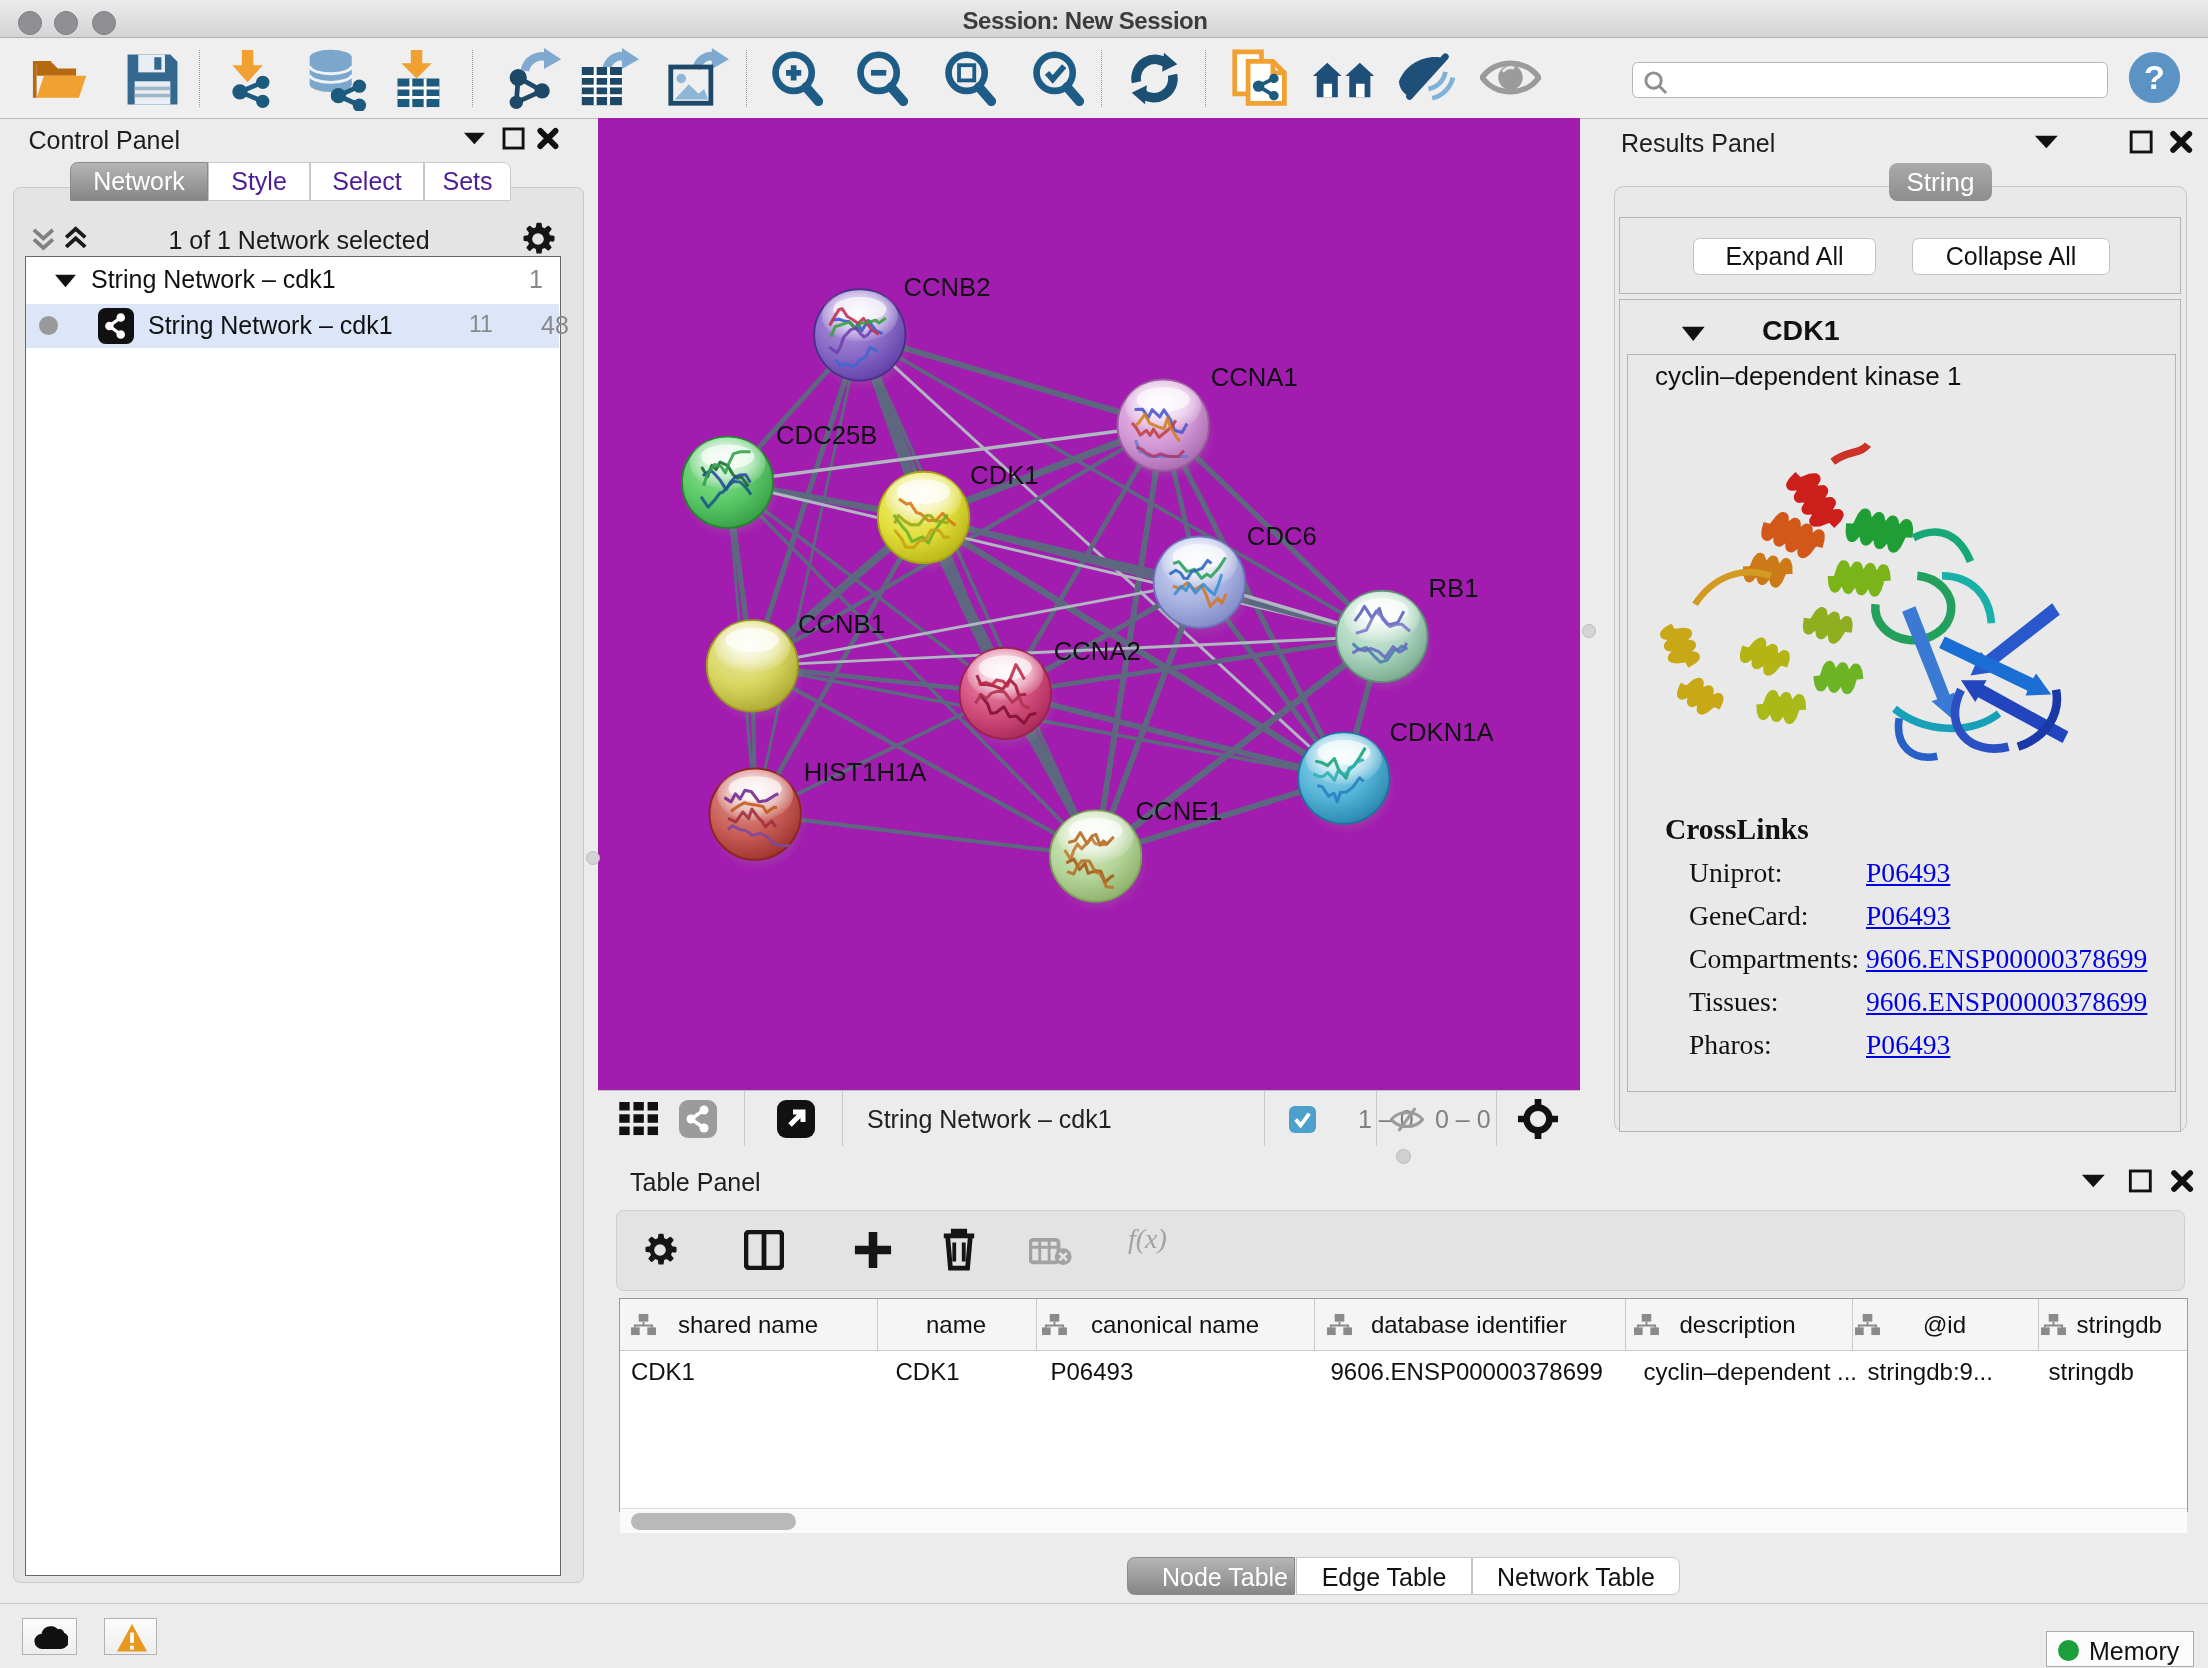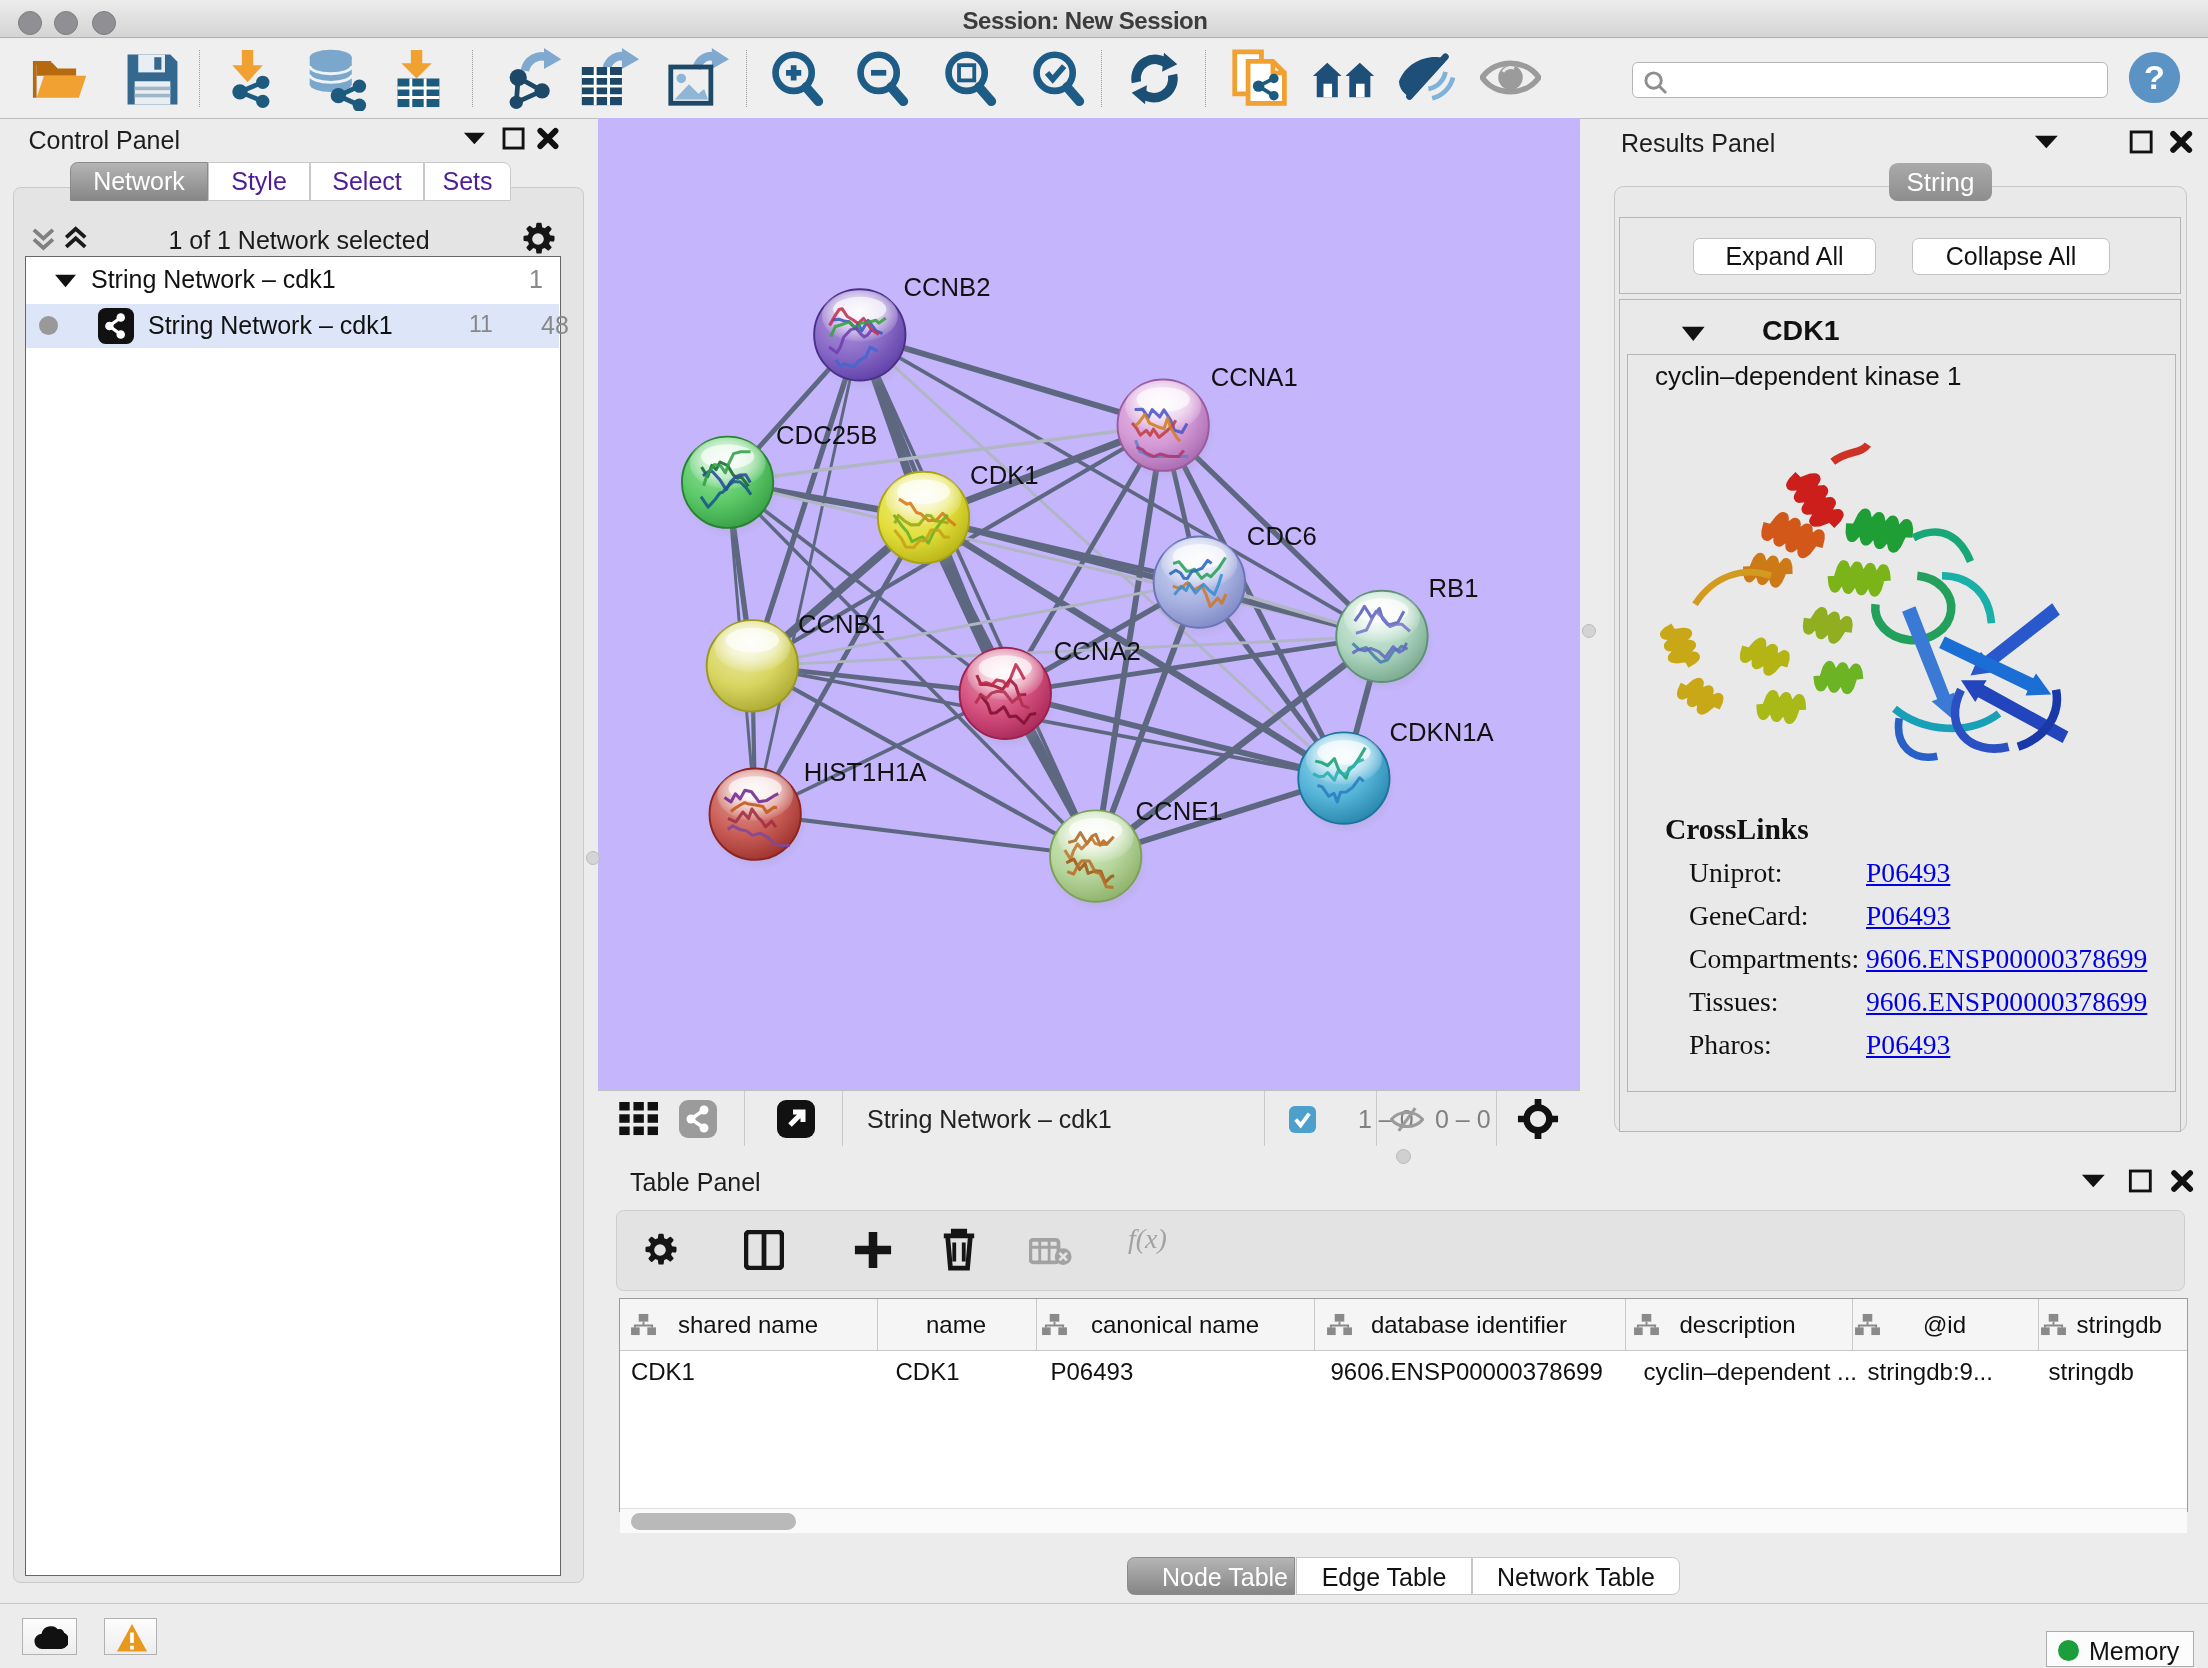--- a/index.html
+++ b/index.html
@@ -17,21 +17,21 @@
   #toolbar { left:0; top:39px; width:2208px; height:80px; background:#efefef;
     border-bottom:1px solid #bdbdbd; }
   .tsep { position:absolute; top:11.4px; height:57px; width:0;
     border-left:1.9px dotted #9a9a9a; }
   #searchbox { position:absolute; left:1632px; top:23px; width:476px; height:36px;
     background:#fff; border:1px solid #b5b5b5; border-radius:5.7px; }
   
   .ptitle { font-size:25px; color:#1d1d1d; }
   #controlpanel { left:0; top:119px; width:598px; height:1484px; background:#ececec; }
   #resultspanel { left:1586px; top:119px; width:622px; height:1032px; background:#ececec; }
-  #canvas { left:598px; top:118px; width:982px; height:972px; background:#c4b5fd; }
+  #canvas { left:598px; top:118px; width:982px; height:972px; background:#a21caf; }
   #netbar { left:598px; top:1090px; width:982px; height:55px; background:#ececec;
     border-top:1px solid #c0c0c0; }
   #tablepanel { left:590px; top:1158px; width:1619px; height:444px; background:#ececec; }
   #statusbar { left:0; top:1603px; width:2208px; height:66px; background:#ececec;
     border-top:1px solid #c6c6c6; }
   .tab { position:absolute; top:0; height:39px; background:#fff; border:1px solid #c9c9c9;
     text-align:center; font-size:25px; color:#4c1d95; line-height:37px; }
   .tabsel { background:linear-gradient(#b5b5b5,#868686); color:#fff; border-color:#8a8a8a; }
   a { color:#0000e6; }
 </style>

